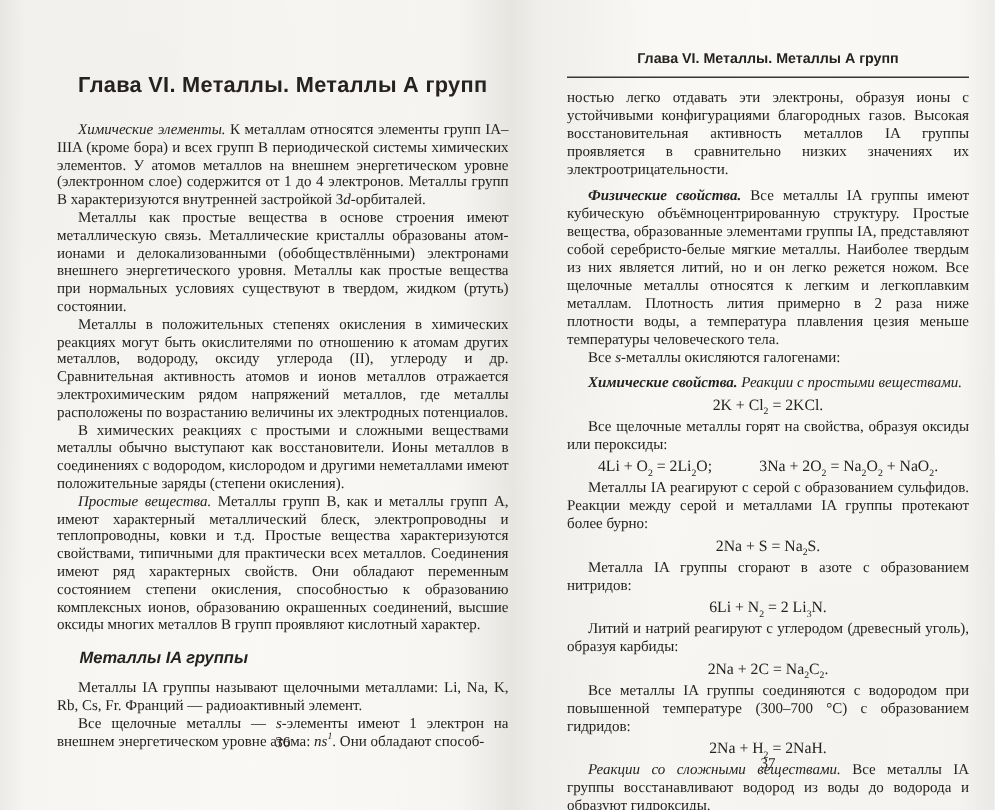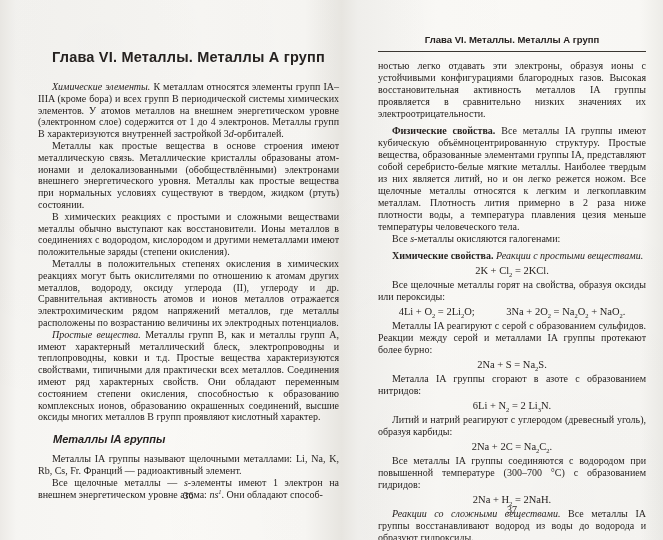--- a/index.html
+++ b/index.html
@@ -45,41 +45,41 @@
   .subhead{
     font-family:"Liberation Sans","DejaVu Sans",sans-serif;
     font-weight:700;font-style:italic;font-size:11px;line-height:14px;
     margin:9px 0 7px 0;padding-left:15px;
   }
   .equation{
     font-size:10.5px;line-height:13px;text-align:center;
     margin:2px 0;white-space:pre-wrap;
   }
   .i{font-style:italic;}
-  .bi{font-weight:700;}
+  .bi{font-style:italic;font-weight:700;}
   sub{font-size:6.5px;line-height:0;}
   sup.i{font-size:6.5px;line-height:0;}
   .pagenum{
     position:absolute;font-size:10px;text-align:center;
   }
   .pagenum-left{left:38px;top:490px;width:301px;}
   .pagenum-right{left:378px;top:504px;width:268px;}
 </style>
 </head>
 <body>
 
 <div class="spread">
 
   <div class="page page-left">
     <div class="chapter-title">Глава VI. Металлы. Металлы А групп</div>
     <div>
         <p class="para"><span class="i">Химические элементы.</span> К металлам относятся элементы групп IA–IIIA (кроме бора) и всех групп В периодической системы химических элементов. У атомов металлов на внешнем энергетическом уровне (электронном слое) содержится от 1 до 4 электронов. Металлы групп В характеризуются внутренней застройкой 3<span class="i">d</span>-орбиталей.</p>
         <p class="para">Металлы как простые вещества в основе строения имеют металлическую связь. Металлические кристаллы образованы атом-ионами и делокализованными (обобществлёнными) электронами внешнего энергетического уровня. Металлы как простые вещества при нормальных условиях существуют в твердом, жидком (ртуть) состоянии.</p>
+        <p class="para">Металлы в положительных степенях окисления в химических реакциях могут быть окислителями по отношению к атомам других металлов, водороду, оксиду углерода (II), углероду и др. Сравнительная активность атомов и ионов металлов отражается электрохимическим рядом напряжений металлов, где металлы расположены по возрастанию величины их электродных потенциалов.</p>
         <p class="para">В химических реакциях с простыми и сложными веществами металлы обычно выступают как восстановители. Ионы металлов в соединениях с водородом, кислородом и другими неметаллами имеют положительные заряды (степени окисления).</p>
-        <p class="para">Металлы в положительных степенях окисления в химических реакциях могут быть окислителями по отношению к атомам других металлов, водороду, оксиду углерода (II), углероду и др. Сравнительная активность атомов и ионов металлов отражается электрохимическим рядом напряжений металлов, где металлы расположены по возрастанию величины их электродных потенциалов.</p>
         <p class="para"><span class="i">Простые вещества.</span> Металлы групп В, как и металлы групп А, имеют характерный металлический блеск, электропроводны и теплопроводны, ковки и т.д. Простые вещества характеризуются свойствами, типичными для практически всех металлов. Соединения имеют ряд характерных свойств. Они обладают переменным состоянием степени окисления, способностью к образованию комплексных ионов, образованию окрашенных соединений, высшие оксиды многих металлов В групп проявляют кислотный характер.</p>
         <div class="subhead">Металлы IA группы</div>
         <p class="para">Металлы IA группы называют щелочными металлами: Li, Na, K, Rb, Cs, Fr. Франций — радиоактивный элемент.</p>
         <p class="para">Все щелочные металлы — <span class="i">s</span>-элементы имеют 1 электрон на внешнем энергетическом уровне атома: <span class="i">ns</span><sup class="i">1</sup>. Они обладают способ-</p>
       </div>
   </div>
 
   <div class="page page-right">
     <div class="running-head">Глава VI. Металлы. Металлы А групп</div>
     <div>

